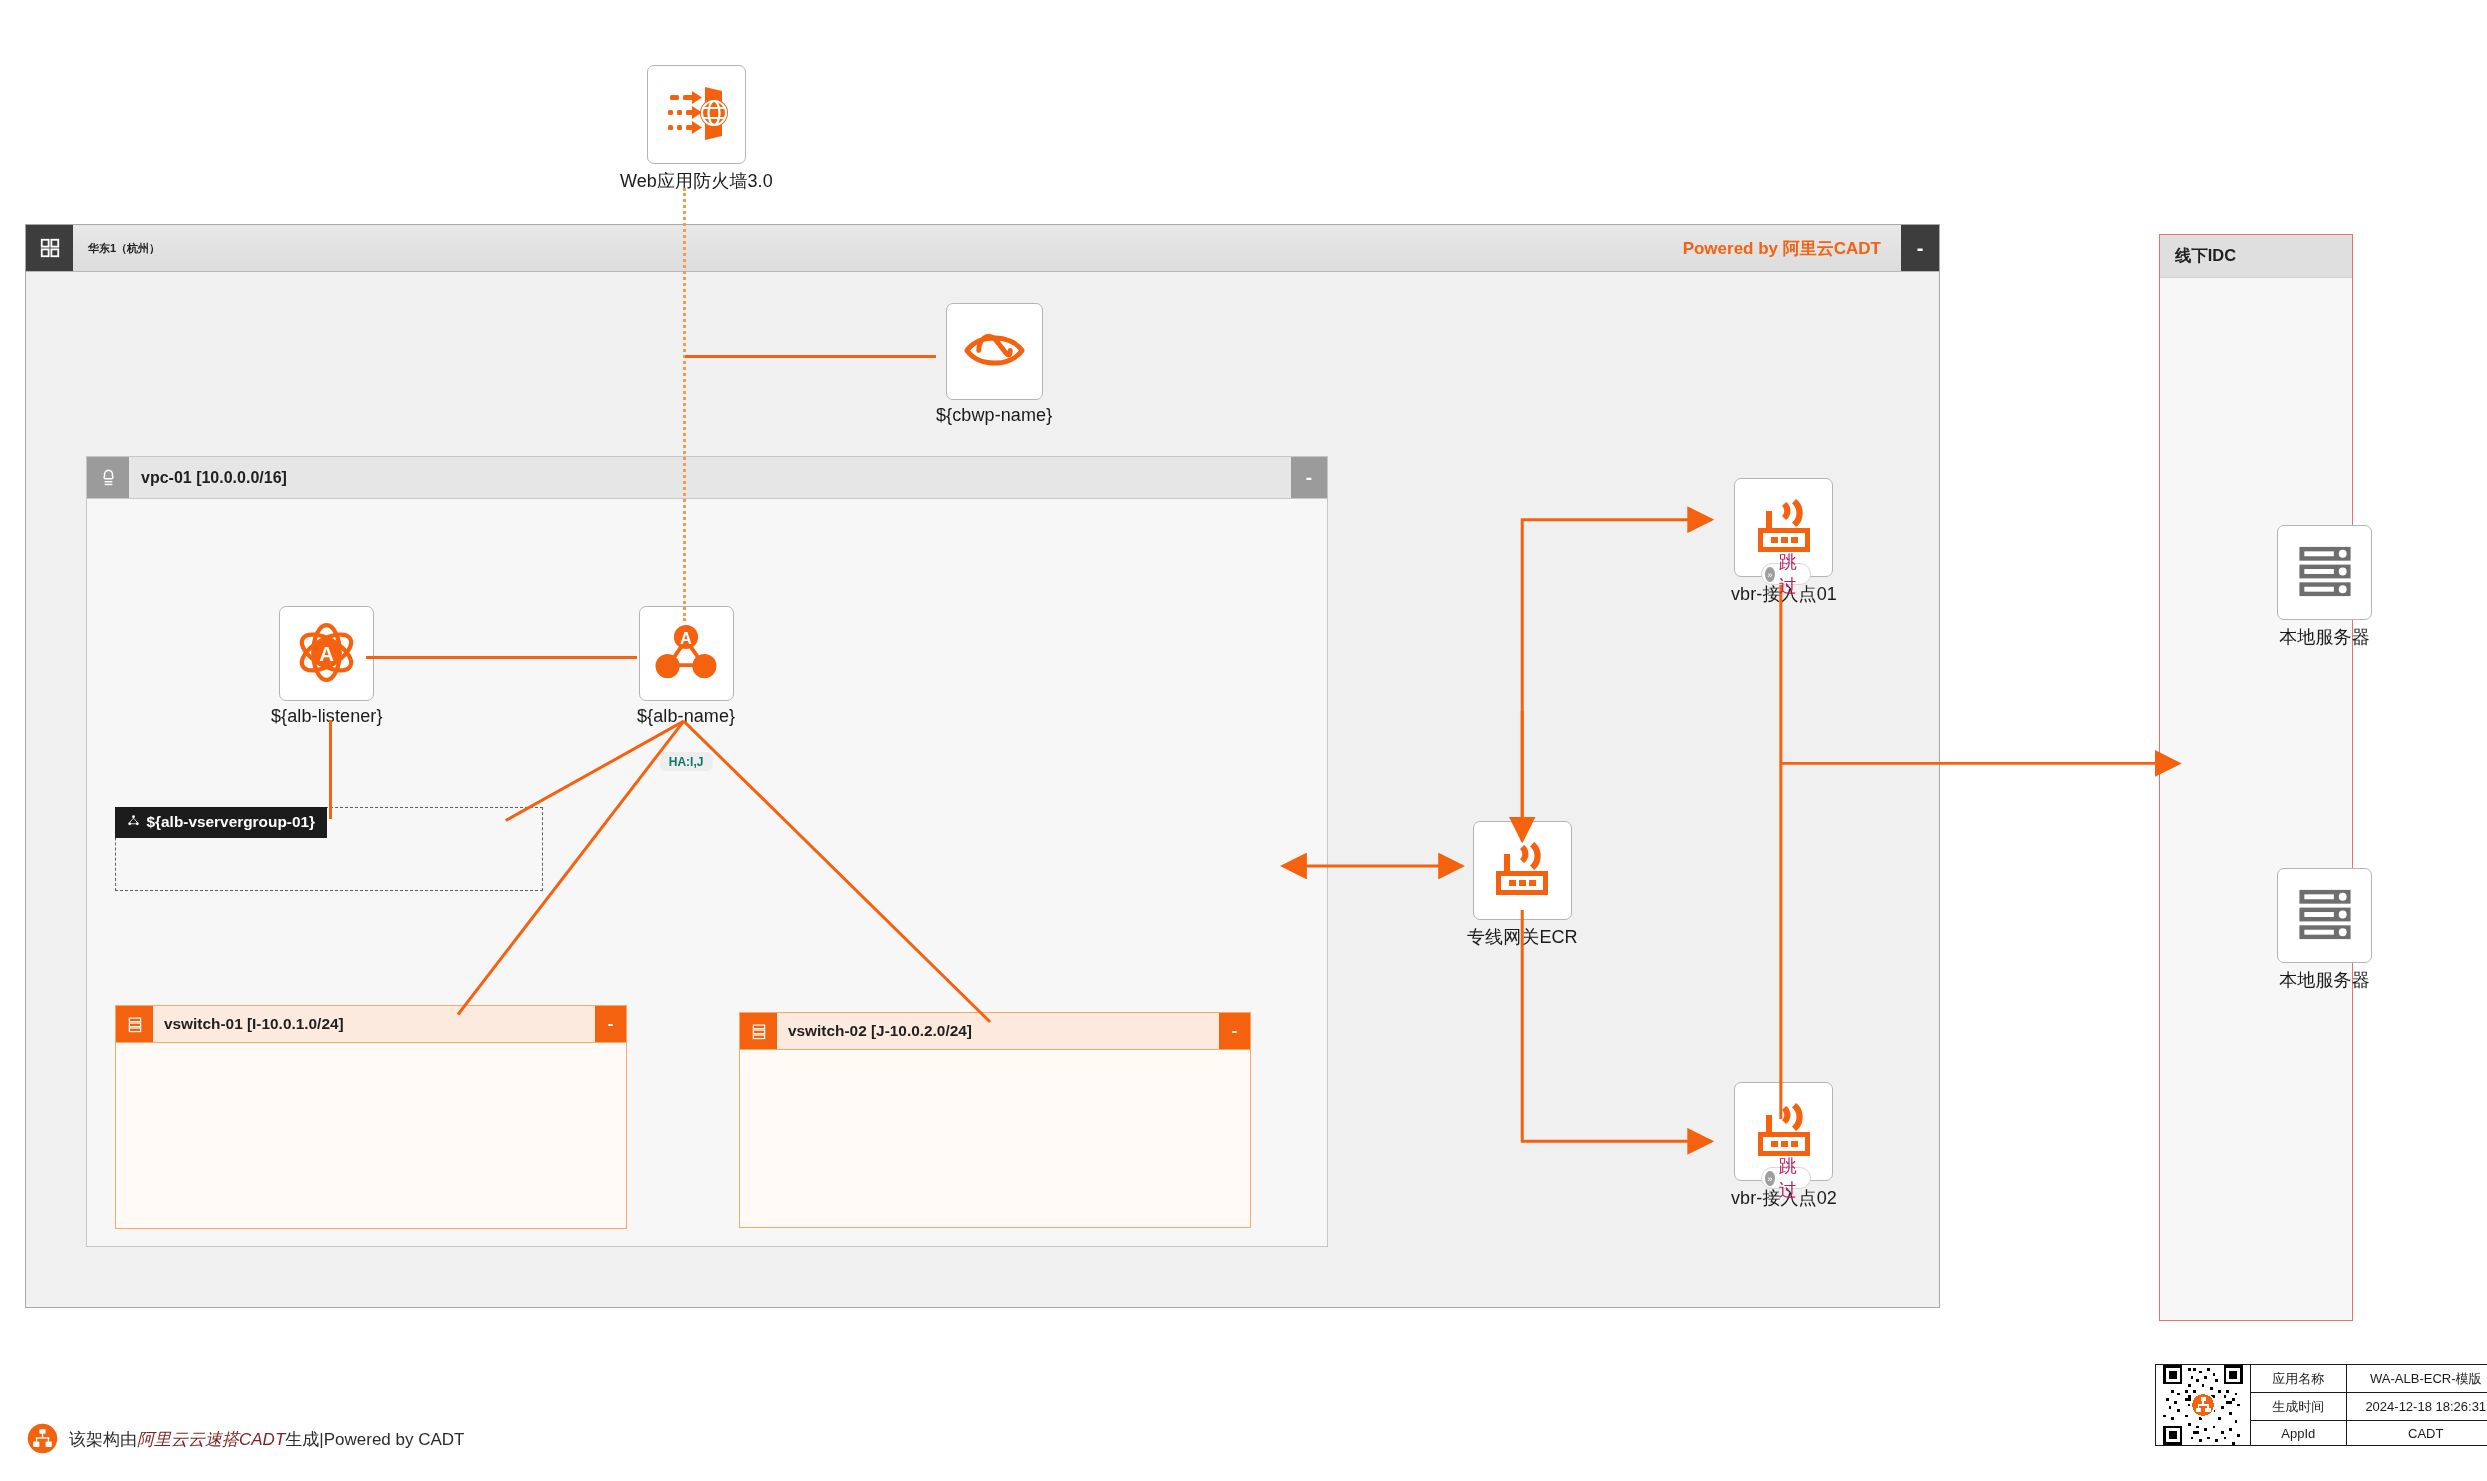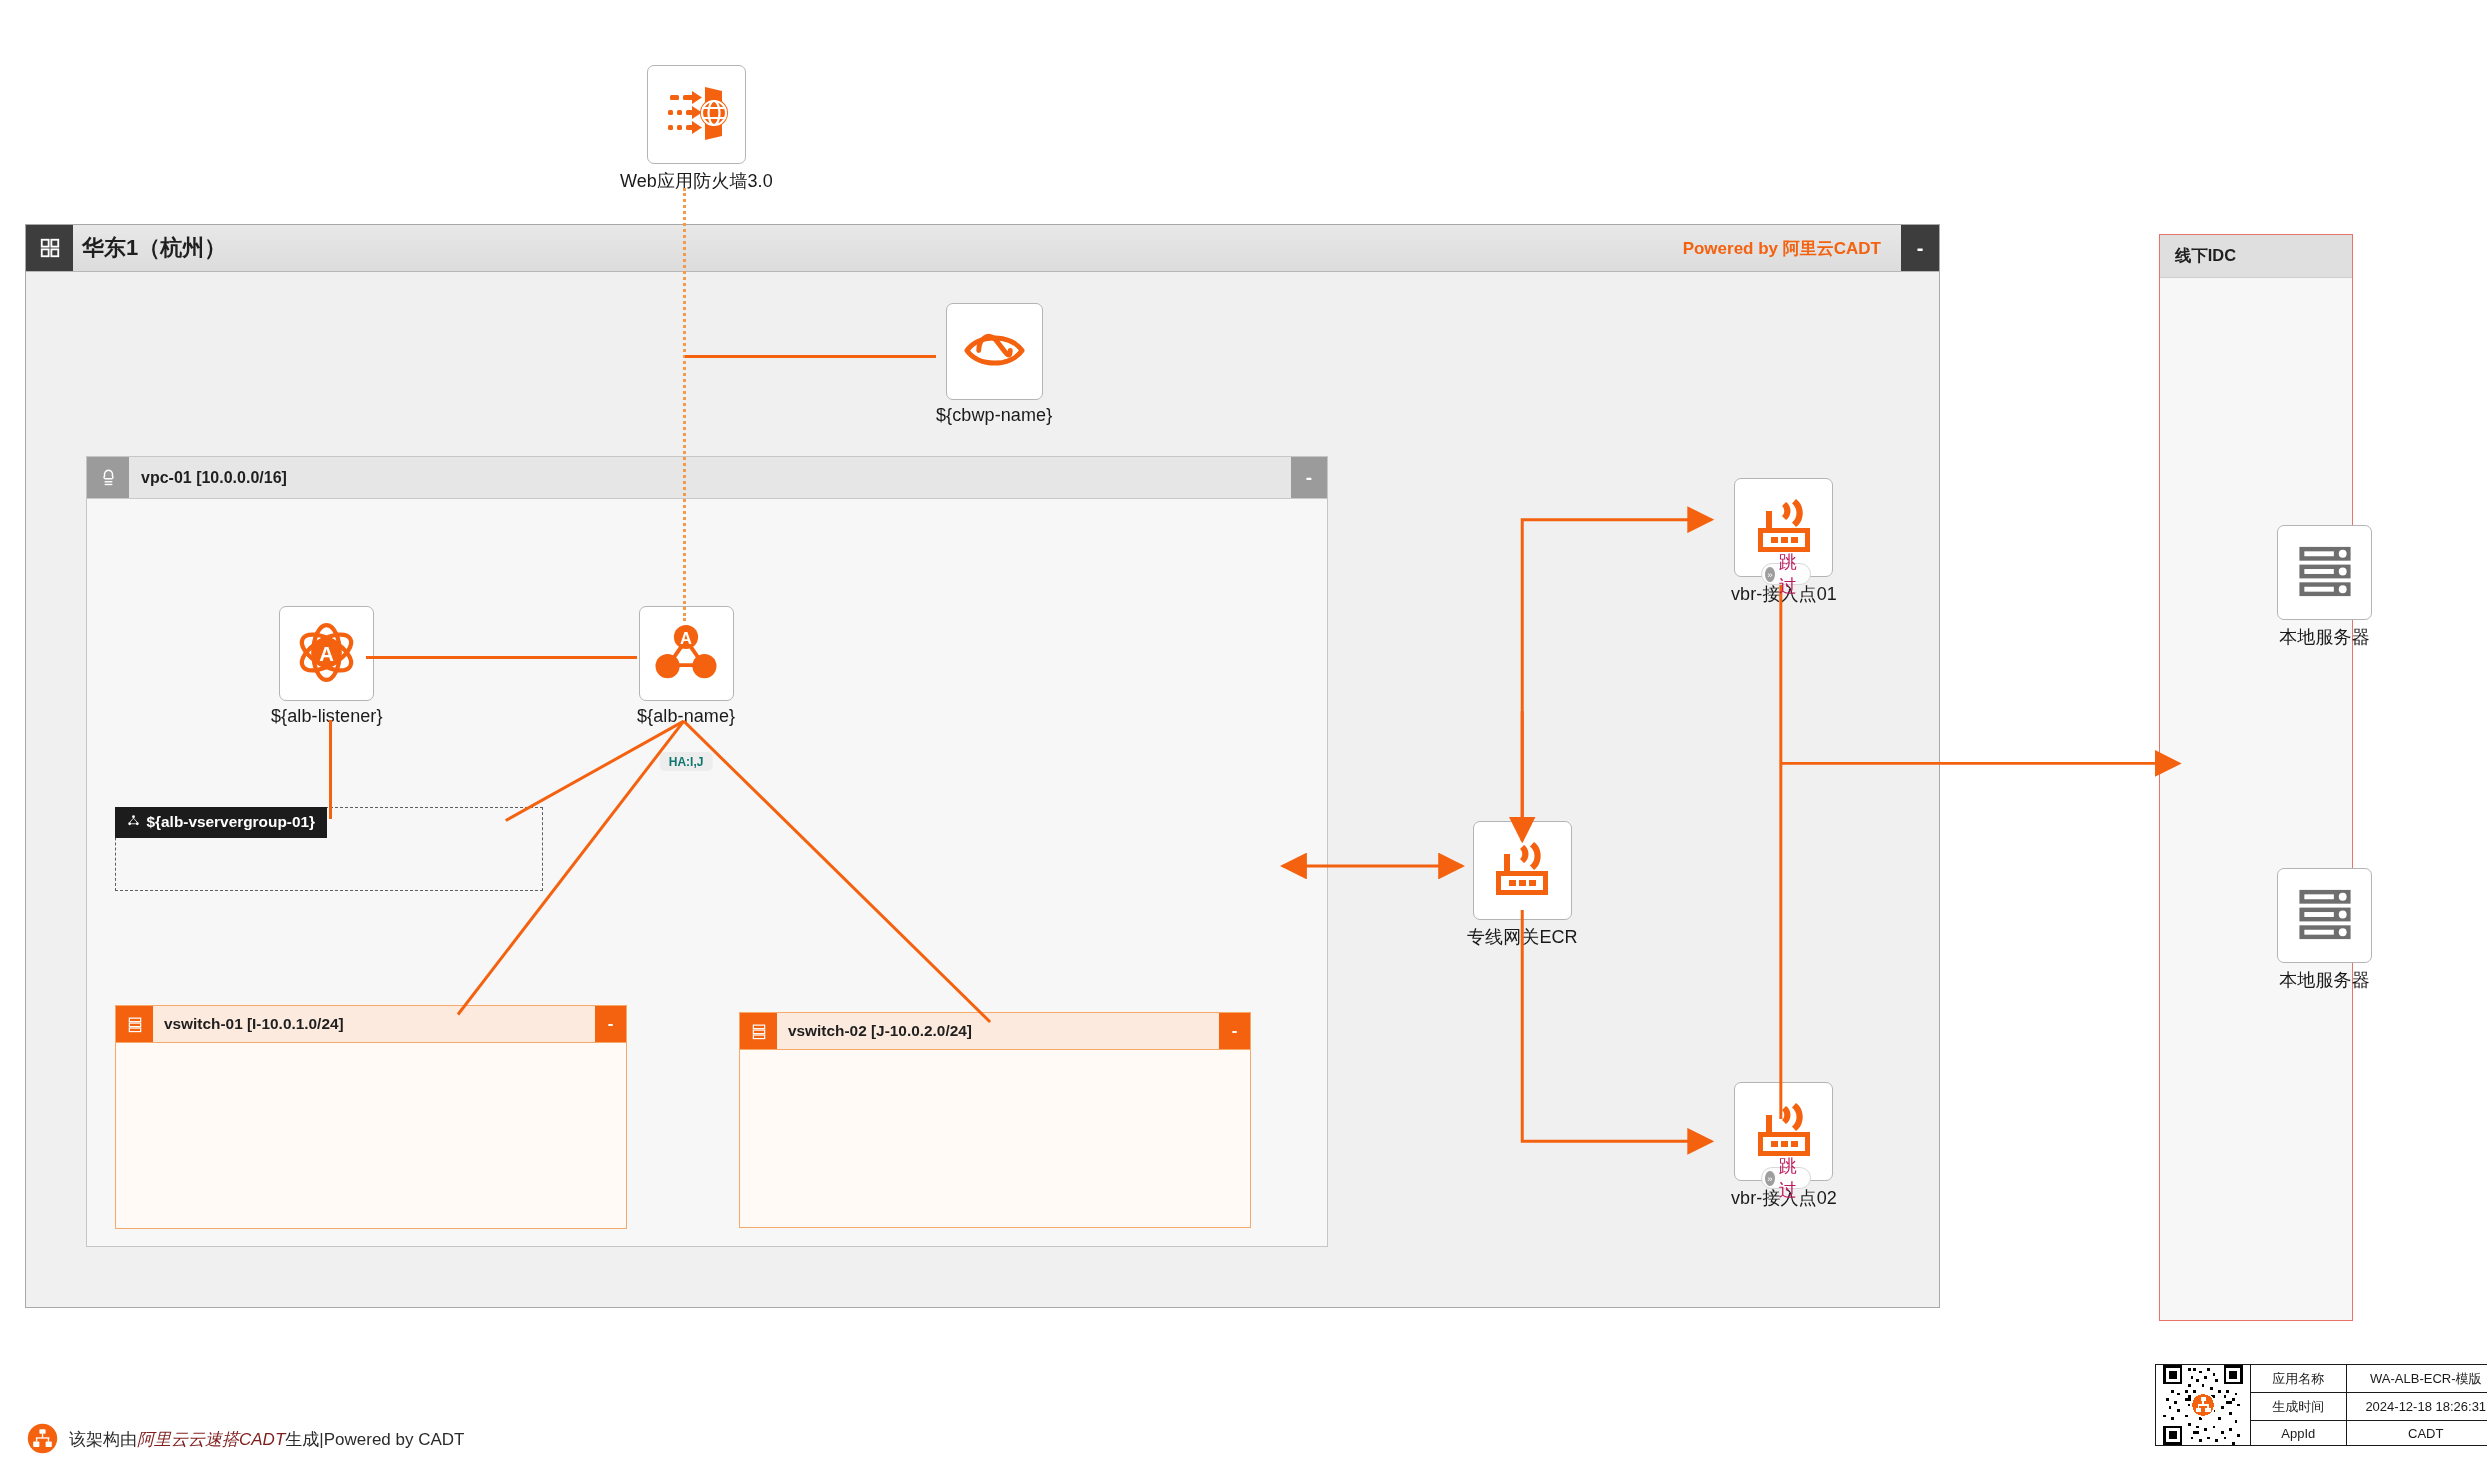--- a/index.html
+++ b/index.html
@@ -66,21 +66,21 @@
     height: 47px;
     background: linear-gradient(#e8e8e8, #dcdcdc);
     border-bottom: 1px solid #b7b7b7;
   }
   .region-head .ico-cell {
     width: 47px; background: #3d3d3d;
     display: flex; align-items: center; justify-content: center;
   }
   .region-head .title {
     flex: 1; display: flex; align-items: center;
-    padding-left: 9px; font-size: 22px; font-weight: bold; color: #1f1f1f;
+    padding-left: 15px; font-size: 11px; font-weight: bold; color: #1f1f1f;
   }
   .region-head .brand {
     display: flex; align-items: center; padding-right: 20px;
     font-size: 17px; font-weight: bold; color: #f4610f;
     white-space: nowrap;
   }
   .region-head .collapse {
     width: 38px; background: #3d3d3d;
     display: flex; align-items: center; justify-content: center;
     color: #ffffff; font-size: 20px; font-weight: bold; line-height: .4;

